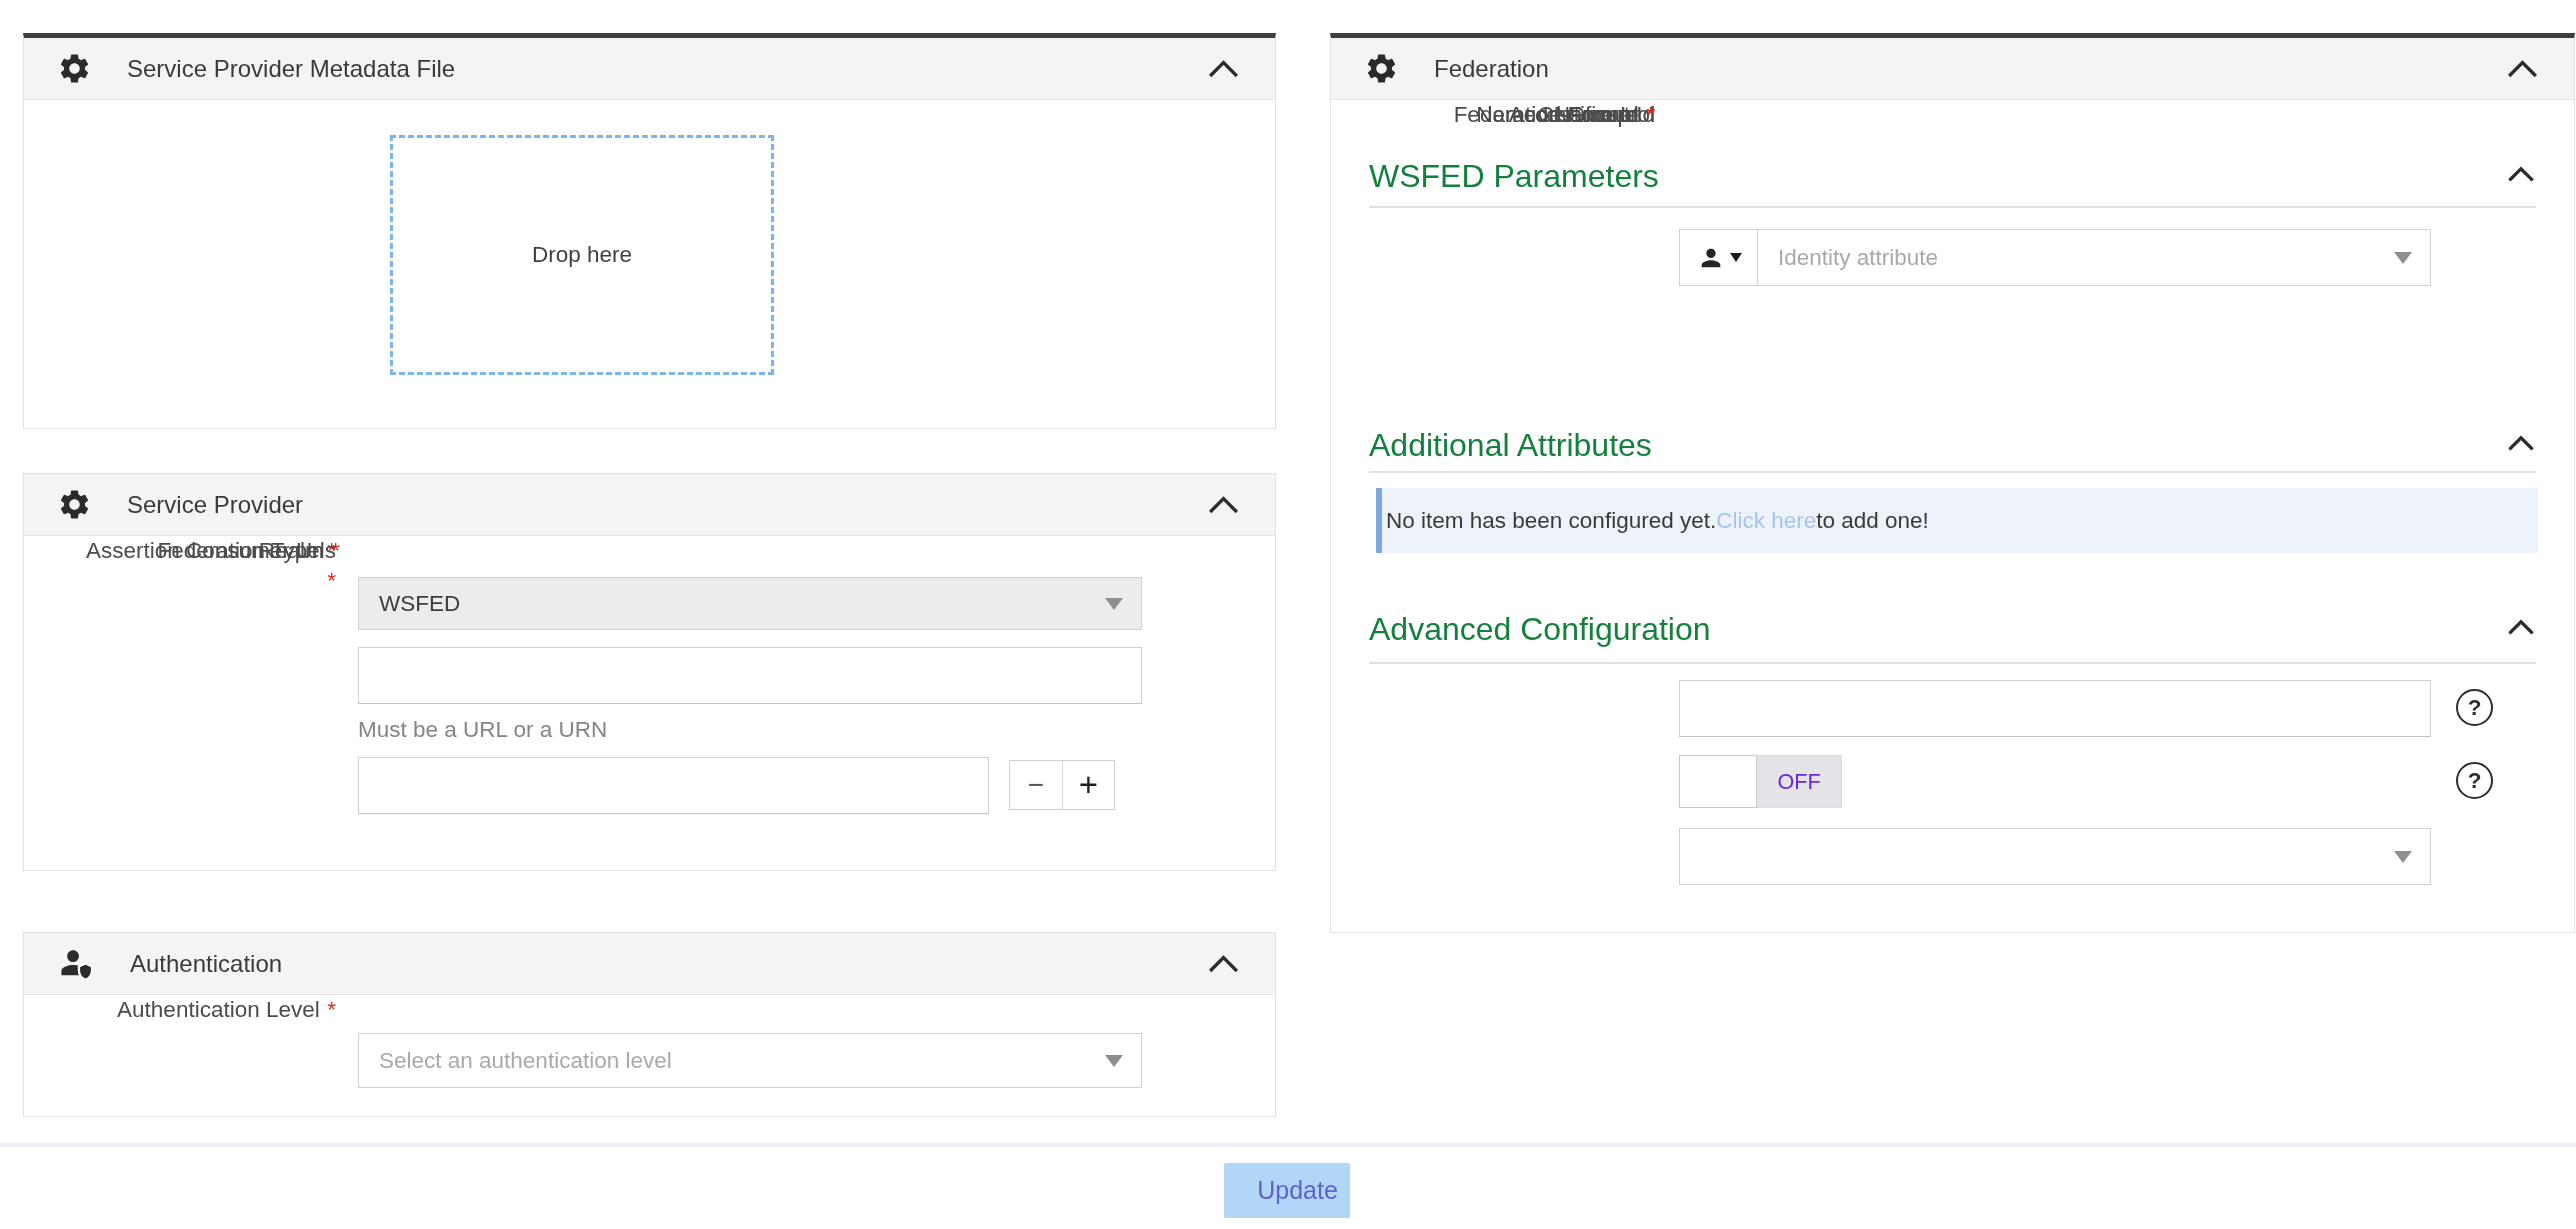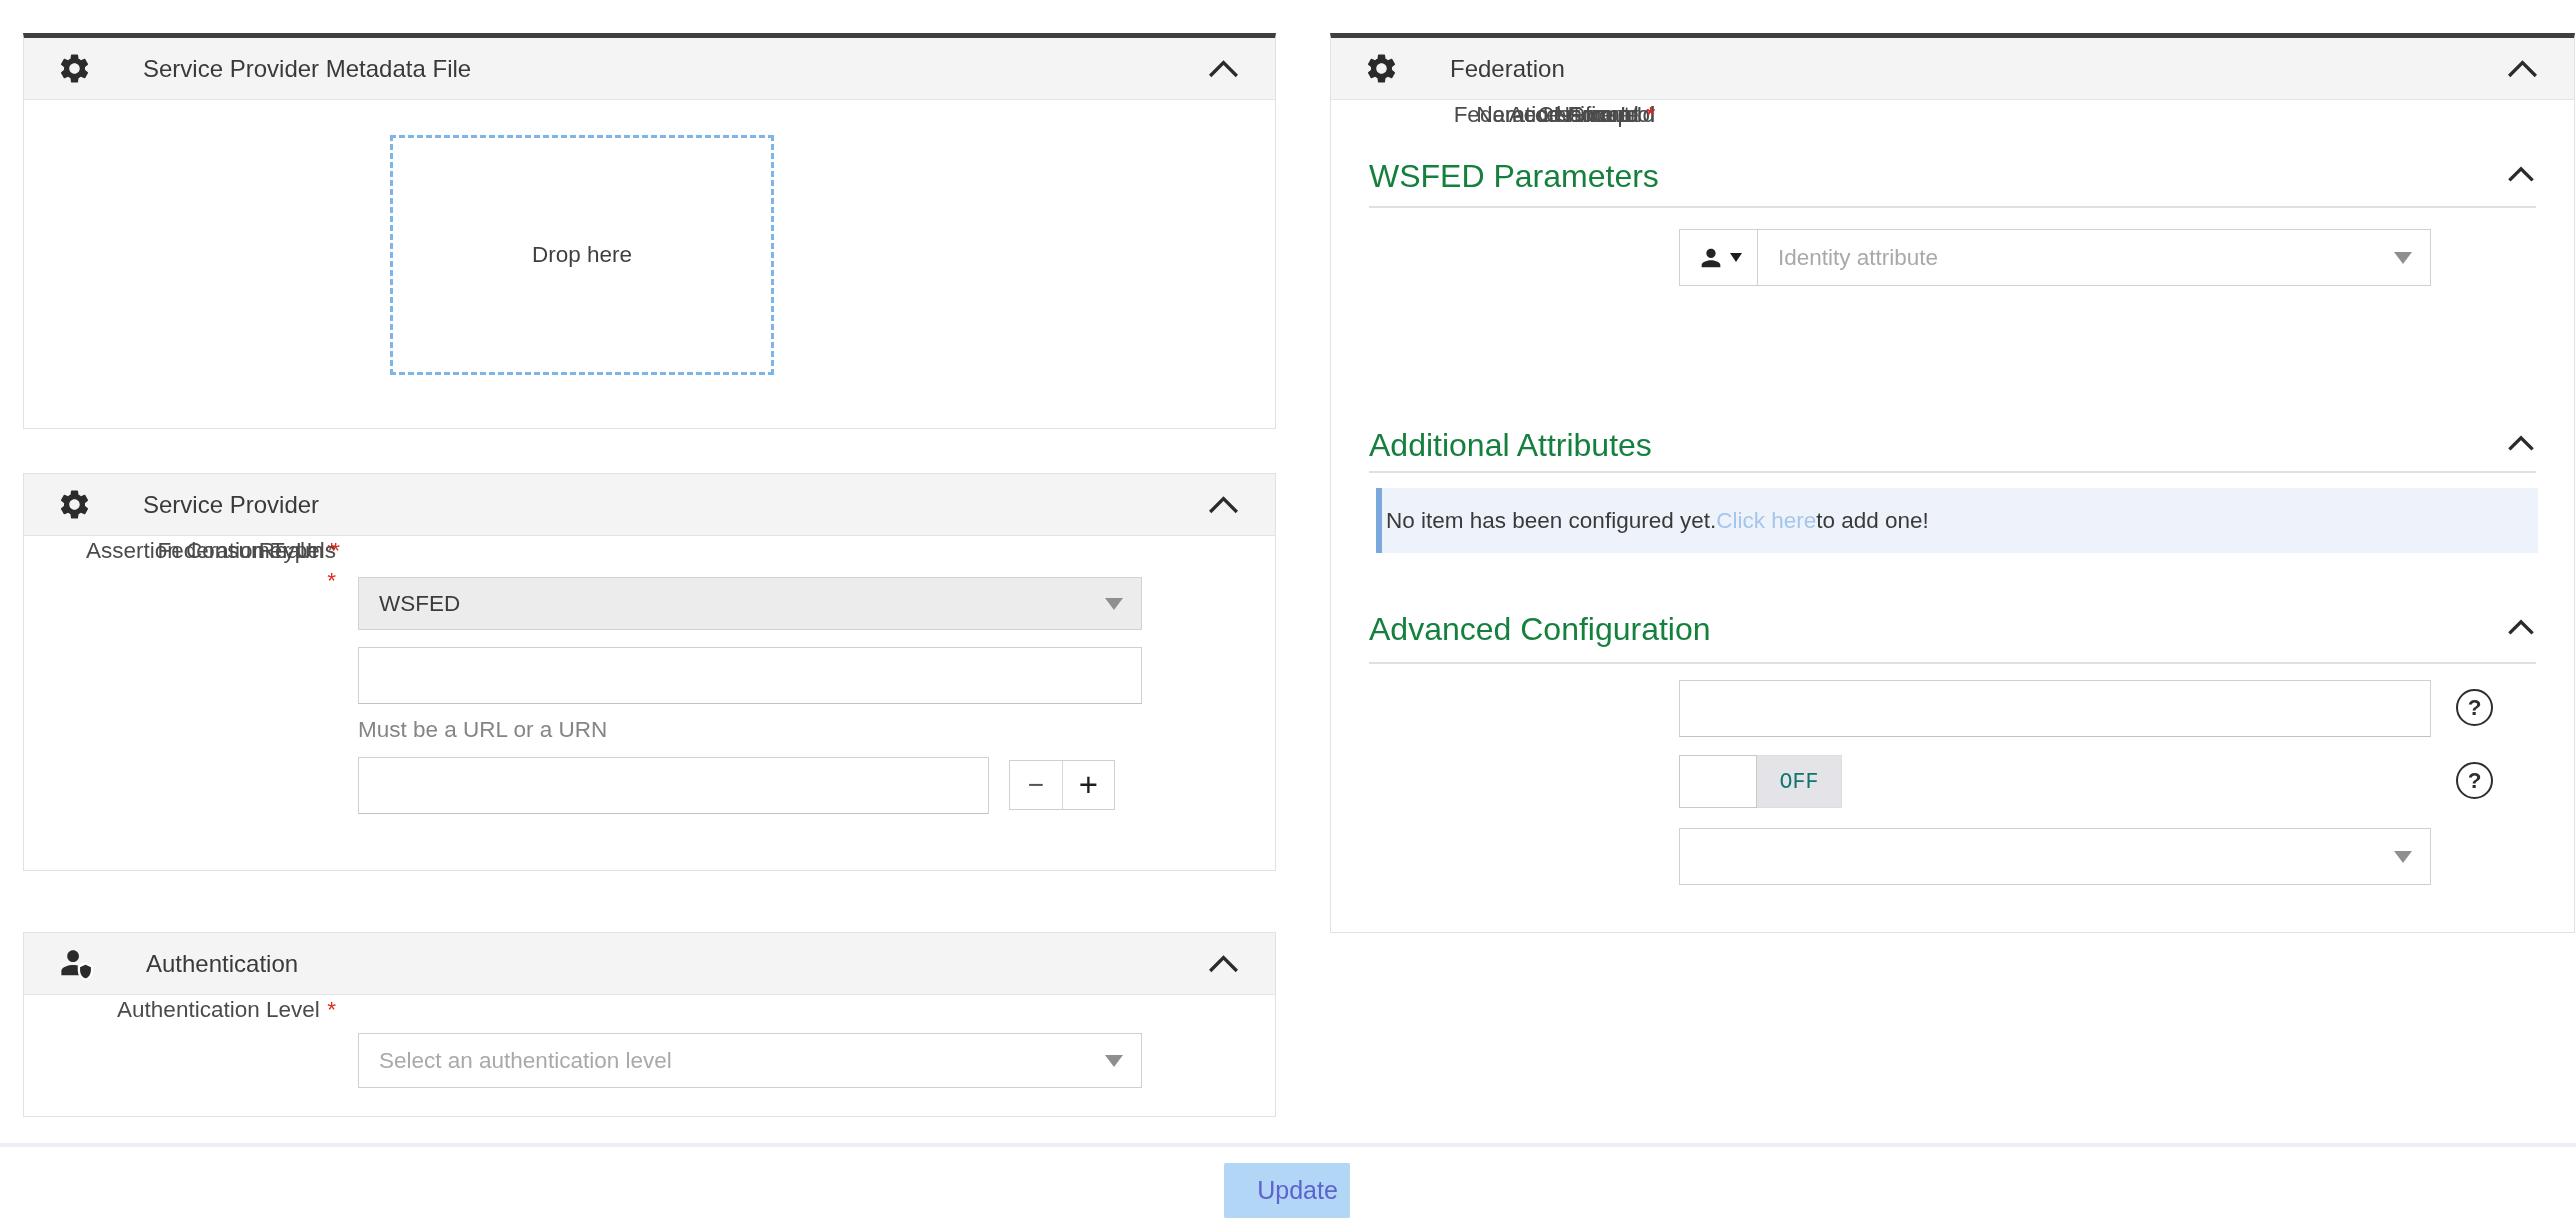--- a/index.html
+++ b/index.html
@@ -20,21 +20,20 @@
   }
   .panel.first { border-top: 5px solid #3f3f3f; }
   .panel-header {
     height: 62px;
     background: #f4f4f4;
     border-bottom: 1.7px solid #e4e4e4;
     display: flex;
     align-items: center;
     padding: 0 33px;
     cursor: pointer;
-    gap: 16px;
   }
   .panel-title {
     margin-left: 35px;
     font-size: 24px;
     color: #3a3a3a;
   }
   .header-chevron { margin-left: auto; display: flex; align-items: center; }
 
   #panel-metadata { left: 23px;  top: 33px;   width: 1253px; height: 396px; }
   #panel-sp       { left: 23px;  top: 473px;  width: 1253px; height: 398px; }
@@ -163,23 +162,22 @@
     width: 78px; height: 53px;
     background: #fff;
     border: 1.7px solid #c9c9c9;
   }
   .toggle-off {
     flex: 1;
     background: #e3e3e8;
     border: 1.7px solid #dcdce1;
     border-left: none;
     display: flex; align-items: center; justify-content: center;
-    color: #0f766e;
+    color: #6d28d9;
     font-size: 21.6px;
-    font-family: Liberation Mono, monospace;
   }
 
   .help {
     position: absolute;
     left: 1125px;
     width: 37px; height: 37px;
     border: 2.5px solid #2e2e2e;
     border-radius: 50%;
     color: #2e2e2e;
     font-size: 22.5px; font-weight: bold;

